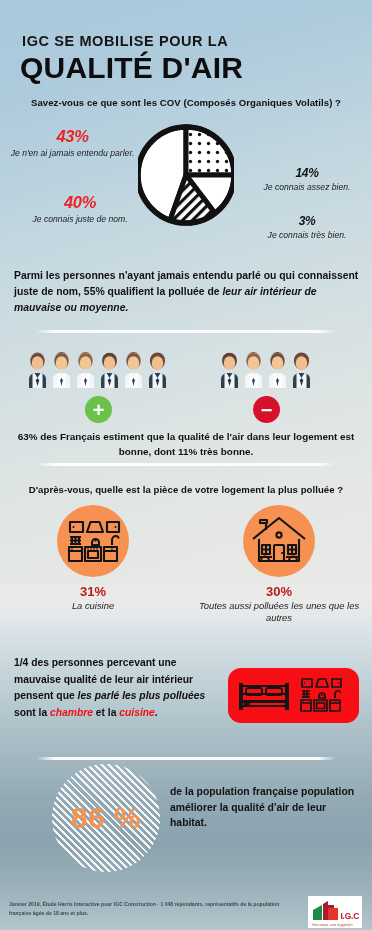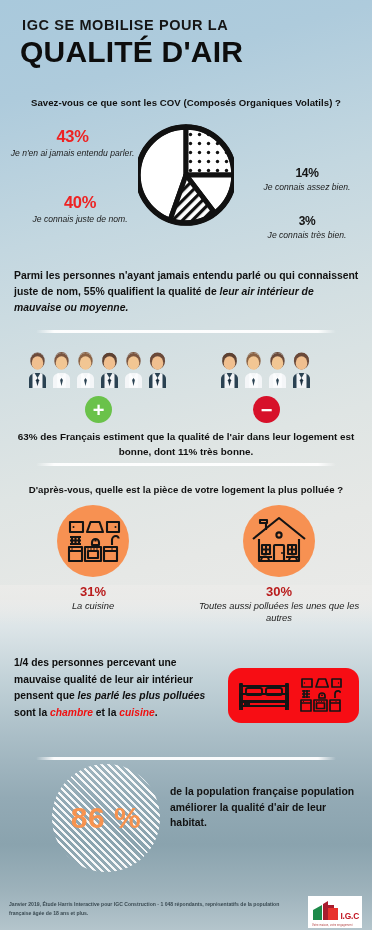--- a/index.html
+++ b/index.html
@@ -27,41 +27,41 @@
       radial-gradient(ellipse 200px 60px at 250px 870px, rgba(226,236,240,.7), rgba(255,255,255,0) 72%),
       radial-gradient(ellipse 140px 44px at 180px 905px, rgba(255,255,255,.5), rgba(255,255,255,0) 72%),
       linear-gradient(180deg,#e9ebea 0%,#dde5e8 8%,#c2d2d8 24%,#a9bdc6 42%,#93aab5 60%,#8aa3ae 74%,#9db2bb 88%,#b4c5cc 100%);
   }
   .bg-fade{
     position:absolute;left:0;top:585px;width:372px;height:40px;
     background:linear-gradient(180deg,rgba(235,235,233,1) 0%,rgba(235,235,233,0) 100%);
   }
 
   
-  .hdr{position:absolute;left:0;top:0;width:372px;}
+  .hdr{position:absolute;left:0;top:16px;width:372px;}
   .hdr-sub{
     margin:18px 0 0 22px;font-size:14.5px;font-weight:bold;color:#151515;
     letter-spacing:.6px;line-height:1.1;
   }
   .hdr-main{
     margin:3px 0 12px 20px;font-size:30px;font-weight:bold;color:#0d0d0d;
     letter-spacing:.2px;line-height:1;
   }
 
   
   .question{
     position:absolute;left:0;width:372px;text-align:center;
     font-size:9.6px;font-weight:bold;color:#111;letter-spacing:.05px;
   }
 
   
   .pie-block{position:absolute;left:0;top:118px;width:372px;height:125px;}
   .pie-svg{position:absolute;left:138px;top:2px;}
   .lbl{position:absolute;text-align:center;line-height:1.25;}
-  .lbl .pct{font-size:16.5px;font-weight:bold;color:#ee2222;display:block;letter-spacing:-.3px;}
+  .lbl .pct{font-size:16.5px;font-weight:bold;color:#ee2222;display:block;letter-spacing:-.3px;font-style:italic;}
   .lbl .pct.dark{color:#141414;font-size:12px;margin-top:44px;}
   .lbl .desc{font-size:8.6px;font-style:italic;color:#1b1b1b;display:block;margin-top:1px;}
 
   .lbl-43{left:10px;top:8px;width:125px;}
   .lbl-40{left:10px;top:74px;width:140px;}
   .lbl-14{left:248px;top:4px;width:118px;}
   .lbl-3{left:248px;top:52px;width:118px;}
 
   
   .divider{
@@ -206,21 +206,21 @@
       <span class="desc">Je connais assez bien.</span>
     </div>
 
     <div class="lbl lbl-3">
       <span class="pct dark">3%</span>
       <span class="desc">Je connais très bien.</span>
     </div>
   </div>
 
   <div class="para77">
-    <span>Parmi les personnes n'ayant jamais entendu parlé ou qui connaissent juste de nom, </span><b>55%</b><span> qualifient la qualité de </span><em>leur air intérieur de mauvaise ou moyenne.</em>
+    <span>Parmi les personnes n'ayant jamais entendu parlé ou qui connaissent juste de nom, </span><b>55%</b><span> qualifient la polluée de </span><em>leur air intérieur de mauvaise ou moyenne.</em>
   </div>
 
   <div class="divider" style="top:330px"></div>
 
   <div class="people-block">
 
     <div class="people-row people-left">
       <svg width="23" height="40" viewBox="0 0 23 40">
           <g>
             <ellipse cx="11.5" cy="11" rx="7.2" ry="8" fill="#6b4a3a"></ellipse>

